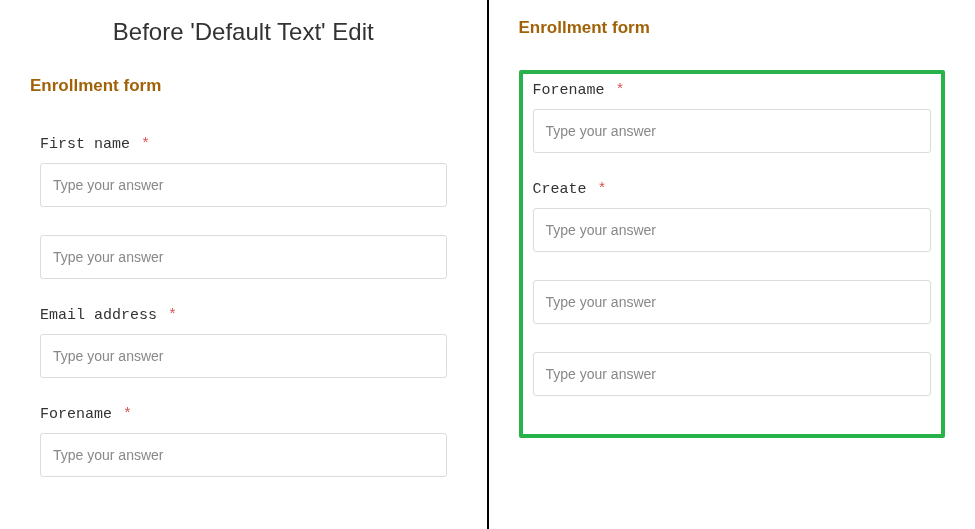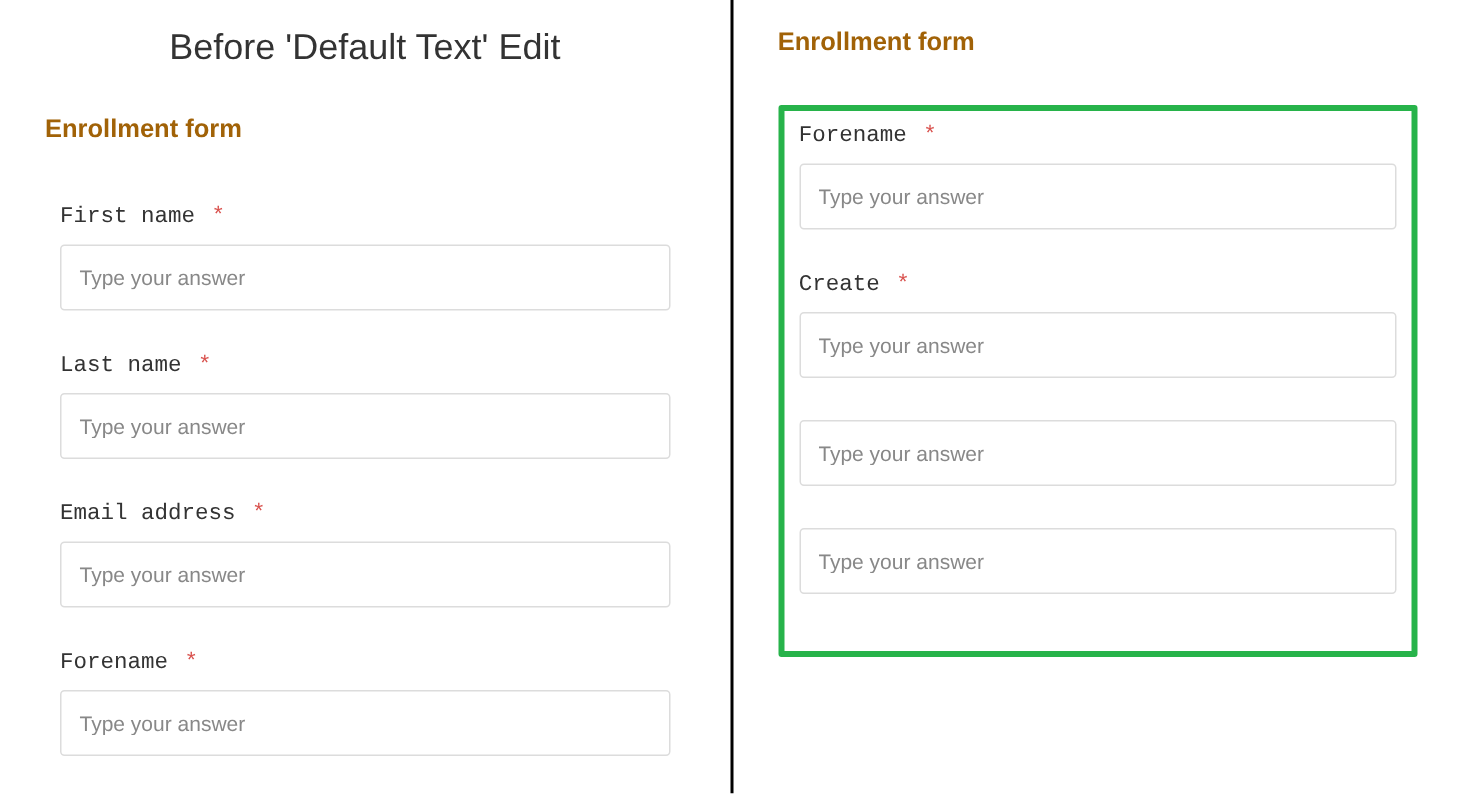--- a/index.html
+++ b/index.html
@@ -75,24 +75,20 @@
   <div class="form-title">Enrollment form</div>
   <div class="form-wrapper">
     <div class="field">
       <label class="field-label">
         <span>First name</span>
         <span class="required">*</span>
       </label>
       <input class="field-input" placeholder="Type your answer" style="">
     </div>
     <div class="field">
-      <label class="field-label">
-        <span>Last name</span>
-        <span class="required">*</span>
-      </label>
       <input class="field-input" placeholder="Type your answer" style="">
     </div>
     <div class="field">
       <label class="field-label">
         <span>Email address</span>
         <span class="required">*</span>
       </label>
       <input class="field-input" placeholder="Type your answer" style="">
     </div>
     <div class="field">

